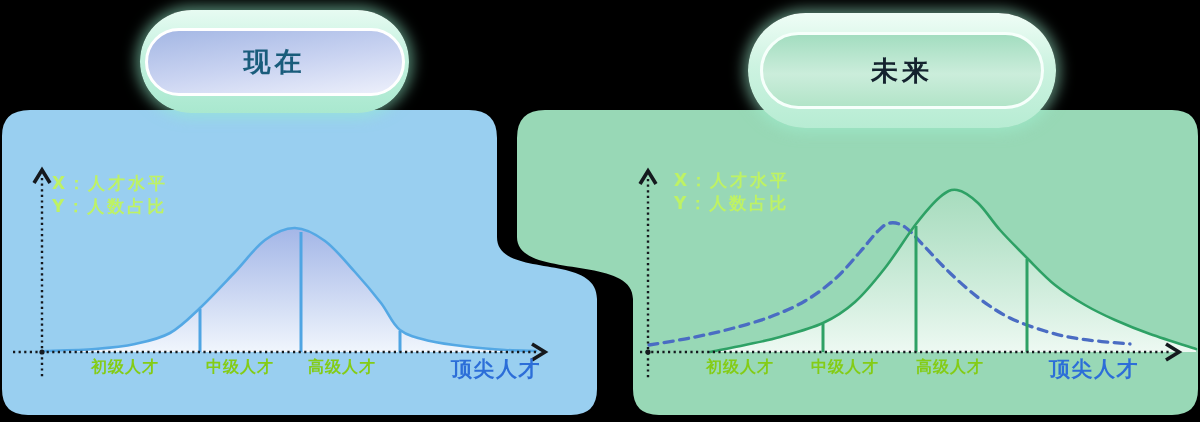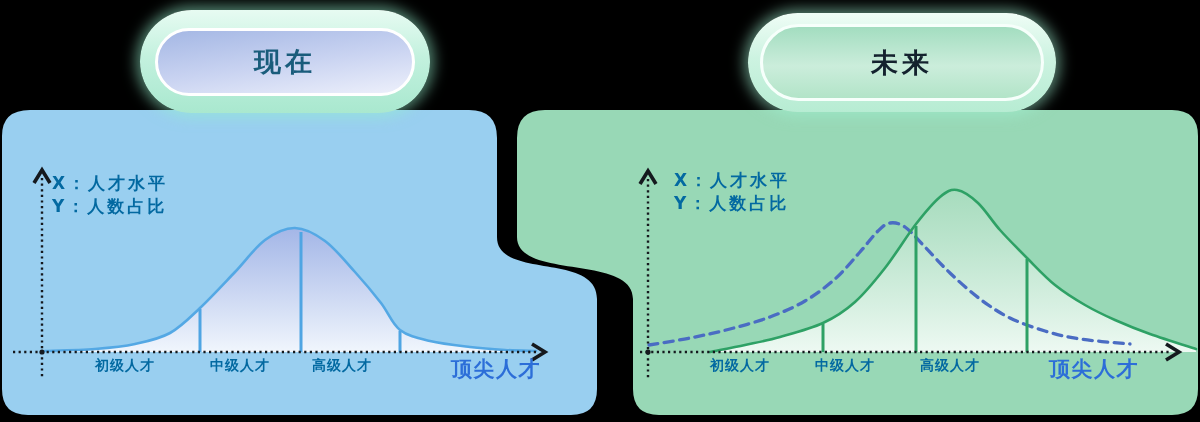--- a/index.html
+++ b/index.html
@@ -1,44 +1,44 @@
 <!DOCTYPE html>
 <html><head>
 <meta charset="utf-8">
 <style>
   html,body{margin:0;padding:0;background:#000;}
   .stage{position:relative;width:1200px;height:422px;background:#000000;overflow:hidden;
          font-family:"DejaVu Sans",sans-serif;}
   .stage svg.base{position:absolute;left:0;top:0;}
 
   
-  .legend{position:absolute;font-size:17px;font-weight:bold;color:#0369a1;
+  .legend{position:absolute;font-size:17px;font-weight:bold;color:#bef264;
           letter-spacing:3px;line-height:23px;white-space:nowrap;}
   #legend-now{left:52px;top:172px;}
   #legend-future{left:674px;top:169px;}
 
   
-  .cat{position:absolute;top:357px;transform:translateX(-50%);font-size:14px;
-       font-weight:bold;color:#0369a1;letter-spacing:1px;white-space:nowrap;}
+  .cat{position:absolute;top:357px;transform:translateX(-50%);font-size:16px;
+       font-weight:bold;color:#84cc16;letter-spacing:1px;white-space:nowrap;}
   .cat.top-talent{font-size:21px;font-weight:800;color:#2C6ED8;top:355px;letter-spacing:1.5px;margin-left:36px;}
   .c0{left:125px}.c1{left:240px}.c2{left:342px}.c3{left:460px}
   .c4{left:740px}.c5{left:845px}.c6{left:950px}.c7{left:1058px}
 
   
   .pill-outer{position:absolute;border-radius:60px;display:flex;align-items:center;
               justify-content:center;}
   .pill-inner{display:flex;align-items:center;justify-content:center;border-radius:40px;
               font-weight:bold;font-size:27px;letter-spacing:4px;}
-  #pill-now{left:140px;top:10px;width:290px;height:103px;
+  #pill-now{left:140px;top:10px;width:269px;height:103px;
             background:linear-gradient(180deg,#E7FBF2 0%,#C3F1DE 45%,#A9E8CF 100%);
             box-shadow:0 0 14px 4px rgba(150,240,205,.55);}
   #pill-now .pill-inner{width:254px;height:62px;border:3px solid #FFFFFF;
             background:linear-gradient(172deg,#A4B7E4 0%,#C9D3F1 52%,#EDF0FB 100%);
             color:#195C7B;}
-  #pill-future{left:748px;top:13px;width:308px;height:99px;
+  #pill-future{left:748px;top:13px;width:308px;height:115px;
             background:linear-gradient(180deg,#EFFDF6 0%,#CDF3E1 45%,#B7ECD3 100%);
             box-shadow:0 0 14px 4px rgba(160,240,210,.55);}
   #pill-future .pill-inner{width:278px;height:71px;border:3px solid #F6FFFB;
             background:linear-gradient(180deg,#A3DDC0 0%,#CBEDDB 55%,#B2E4C8 100%);
             color:#14222E;}
 </style>
 </head>
 <body>
 
 <div class="stage">

